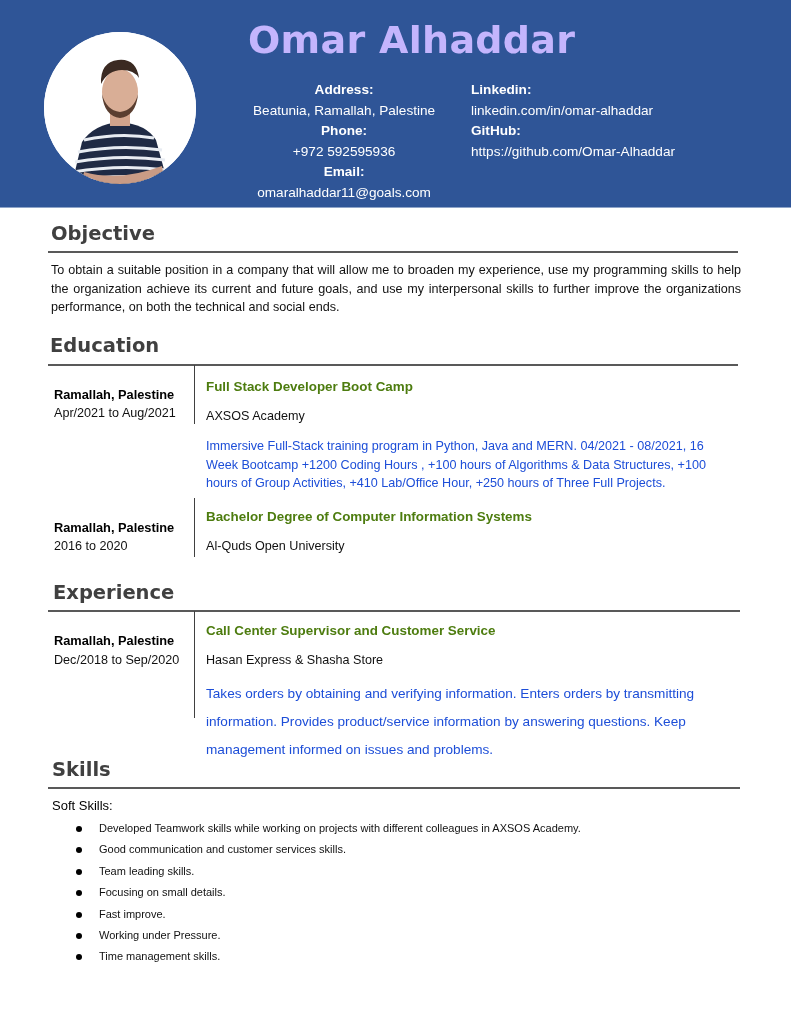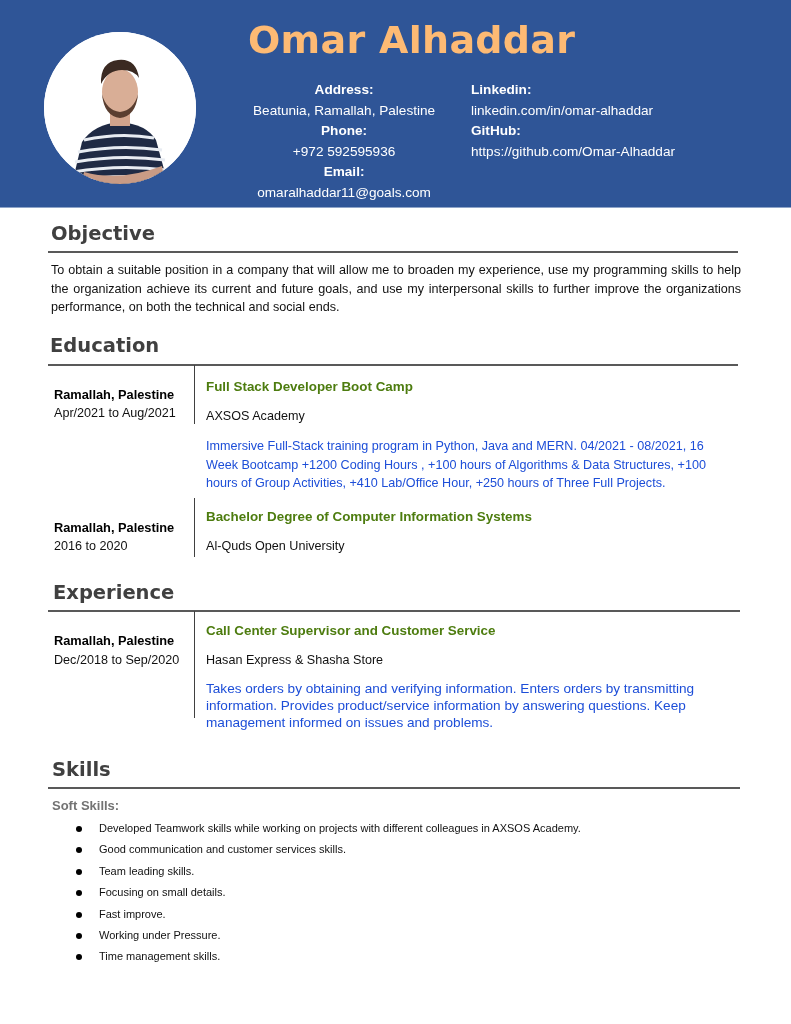--- a/index.html
+++ b/index.html
@@ -12,21 +12,21 @@
       background: #2F5597;
       border-bottom: 1px solid #8EA4C8;
     }
     .photo {
       position: absolute; left: 44px; top: 32px; width: 152px; height: 152px;
       border-radius: 50%; background: #ffffff; overflow: hidden;
     }
     .photo svg { width: 100%; height: 100%; display: block; }
     .name {
       position: absolute; left: 248px; top: 18px;
-      color: #fdba74; font-weight: bold; font-size: 38px; letter-spacing: 0.3px;
+      color: #c4b5fd; font-weight: bold; font-size: 38px; letter-spacing: 0.3px;
       font-family: "DejaVu Sans", sans-serif;
     }
     .contact-col { position: absolute; top: 80px; color: #ffffff; font-size: 13.6px; }
     .contact-col.left { left: 253px; text-align: center; }
     .contact-col.right { left: 471px; }
     .contact-col .lbl { font-weight: bold; height: 20.5px; line-height: 20.5px; }
     .contact-col .val { height: 20.5px; line-height: 20.5px; }
 
     
     .section-title {
@@ -39,23 +39,23 @@
     .objective-text {
       position: absolute; left: 51px; top: 261px; width: 690px;
       font-size: 12.6px; line-height: 18.5px; text-align: justify; color: #111;
     }
 
     .loc { position: absolute; left: 54px; font-weight: bold; font-size: 12.8px; color: #000; }
     .dates { position: absolute; left: 54px; font-size: 12.6px; color: #111; }
     .entry-title { position: absolute; left: 206px; font-weight: bold; font-size: 13.4px; color: #4d7c0f; }
     .entry-org { position: absolute; left: 206px; font-size: 12.6px; color: #111; }
     .entry-desc { position: absolute; left: 206px; width: 530px; font-size: 12.6px; line-height: 18.5px; color: #1d4ed8; }
-    .entry-desc.large { font-size: 13.6px; line-height: 17px; width: 530px; }
+    .entry-desc.large { font-size: 13.6px; line-height: 28px; width: 530px; }
 
-    .soft-label { position: absolute; left: 52px; top: 798px; font-weight: bold; font-size: 13px; color: #737373; }
+    .soft-label { position: absolute; left: 52px; top: 798px; font-weight: normal; font-size: 13px; color: #000000; }
     .skills-list { position: absolute; left: 72px; top: 818px; list-style: none; }
     .skills-list li {
       position: relative; height: 21.4px; line-height: 21.4px;
       font-size: 11px; color: #111; padding-left: 27px;
     }
     .skills-list li .bullet {
       position: absolute; left: 4px; top: 8px; width: 6px; height: 6px;
       border-radius: 50%; background: #000;
     }
   </style>

